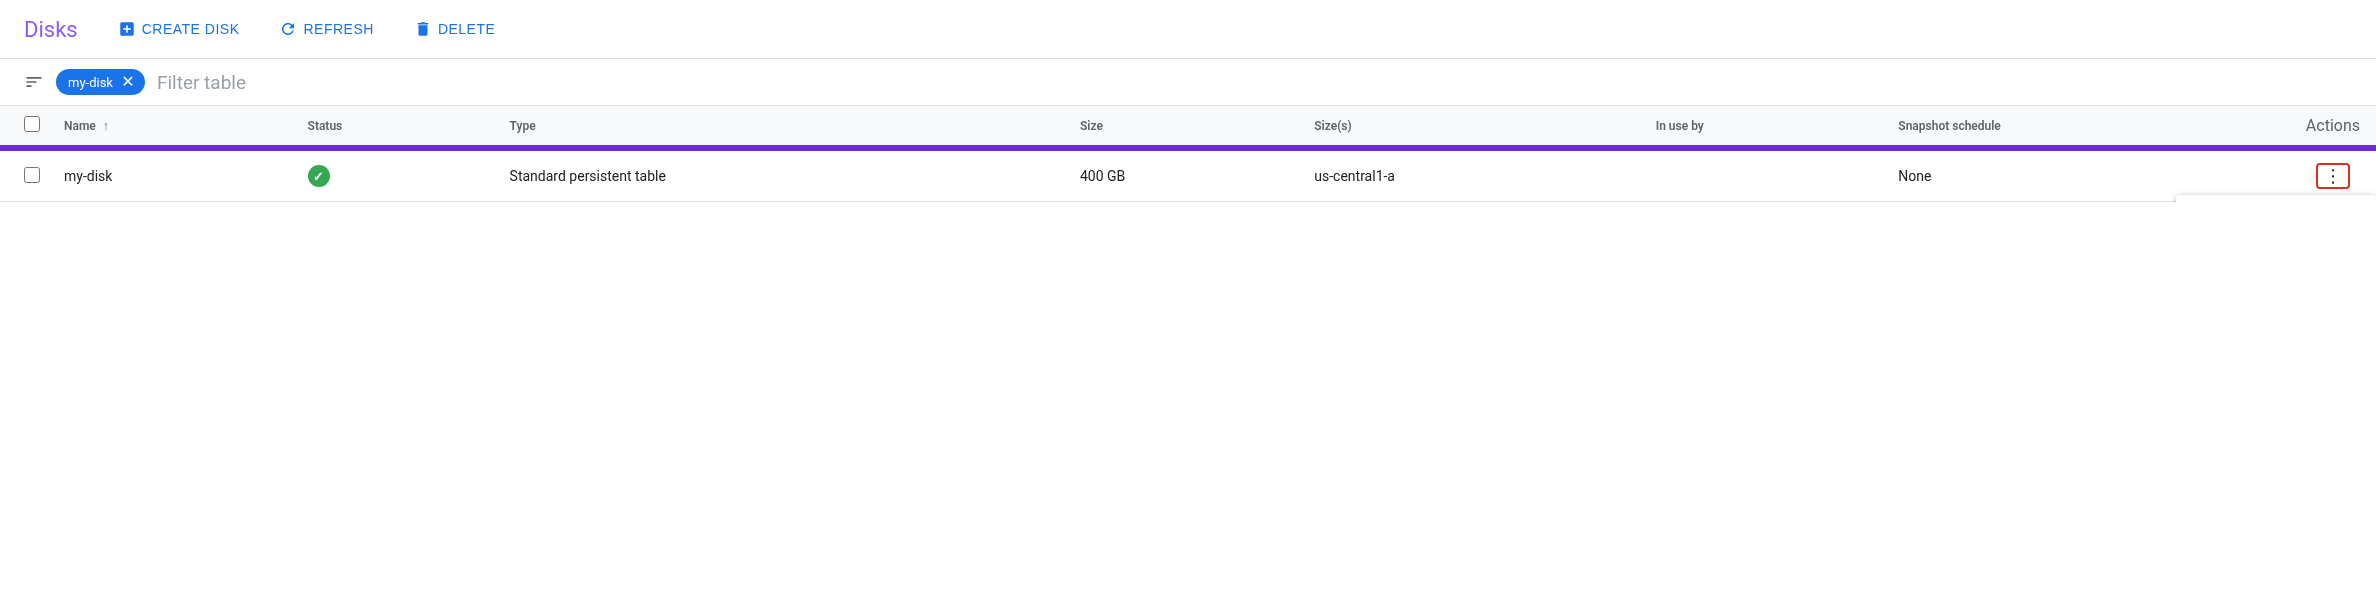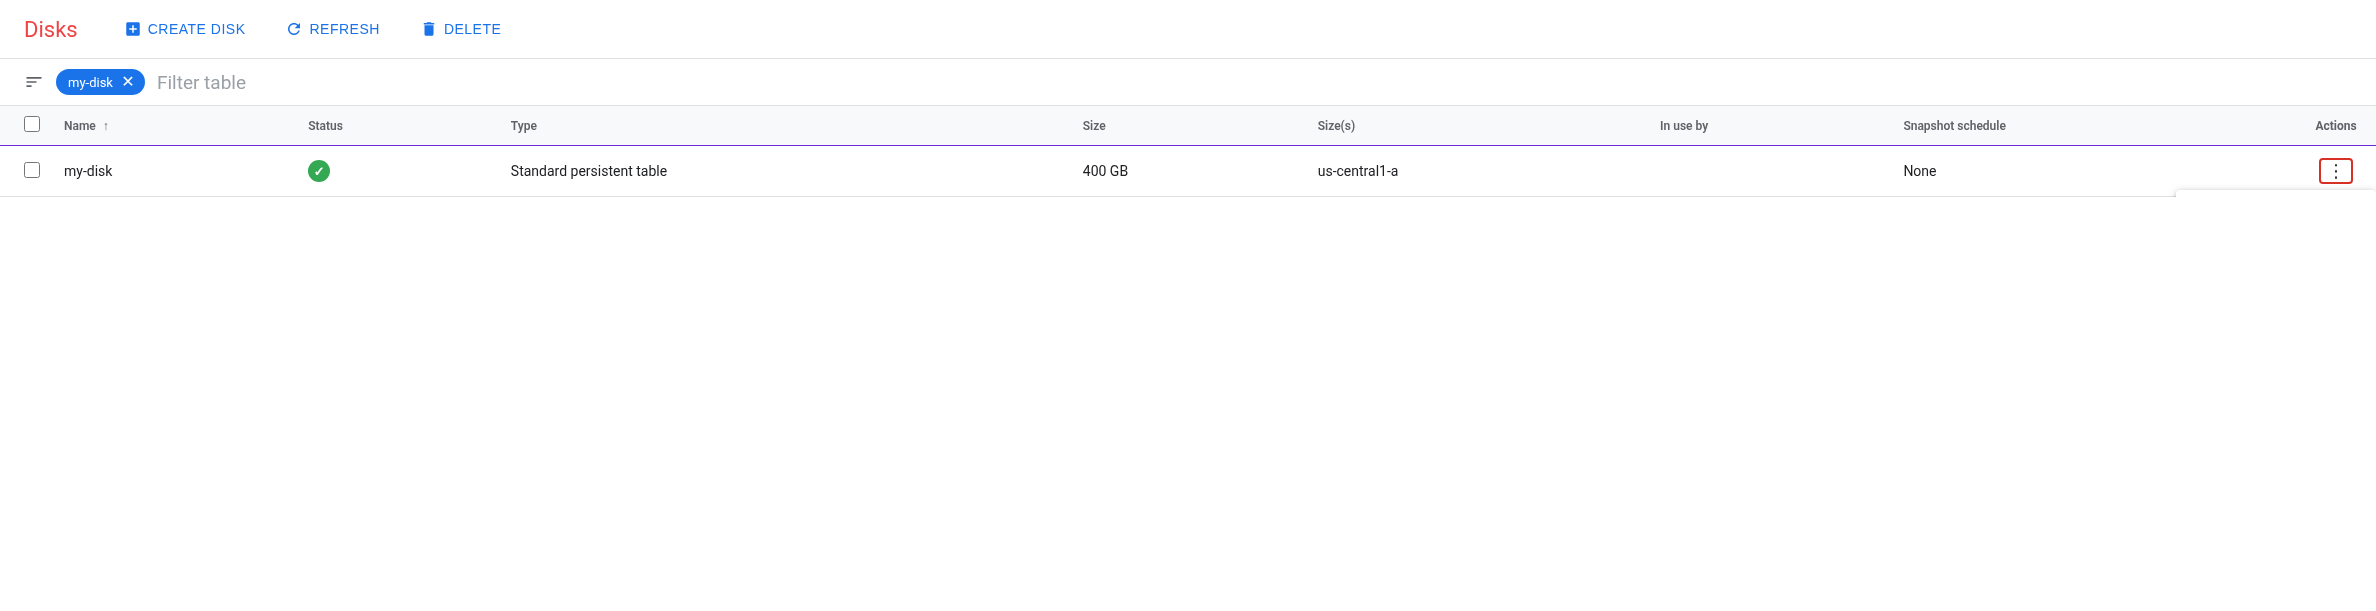--- a/index.html
+++ b/index.html
@@ -14,22 +14,22 @@
     .toolbar {
       display: flex;
       align-items: center;
       padding: 12px 24px;
       border-bottom: 1px solid #e0e0e0;
       gap: 8px;
     }
     .toolbar-title {
       font-size: 22px;
       font-weight: 400;
-      color: #ef4444;
-      margin-right: 22px;
+      color: #8b5cf6;
+      margin-right: 16px;
     }
     .toolbar-btn {
       display: flex;
       align-items: center;
       gap: 6px;
       padding: 8px 16px;
       border: none;
       background: transparent;
       color: #1a73e8;
       font-size: 14px;
@@ -96,21 +96,21 @@
     .table-wrapper {
       position: relative;
       overflow-x: auto;
     }
     table {
       width: 100%;
       border-collapse: collapse;
     }
     thead tr {
       background: #f8f9fa;
-      border-bottom: 1px solid #6d28d9;
+      border-bottom: 6px solid #6d28d9;
     }
     th {
       padding: 10px 16px;
       text-align: left;
       font-size: 12px;
       font-weight: 600;
       color: #5f6368;
       white-space: nowrap;
       user-select: none;
     }
@@ -186,22 +186,22 @@
       background: #fff;
       border-radius: 4px;
       box-shadow: 0 2px 10px rgba(0,0,0,0.2), 0 1px 4px rgba(0,0,0,0.15);
       min-width: 200px;
       z-index: 100;
       padding: 8px 0;
     }
 
     th.actions-header {
       color: #5f6368;
-      font-size: 12px;
-      font-weight: 700;
+      font-size: 16px;
+      font-weight: 400;
       text-align: center;
     }
   </style>
 </head>
 <body>
 
 <div class="toolbar">
   <span class="toolbar-title">Disks</span>
 
   <button class="toolbar-btn">

